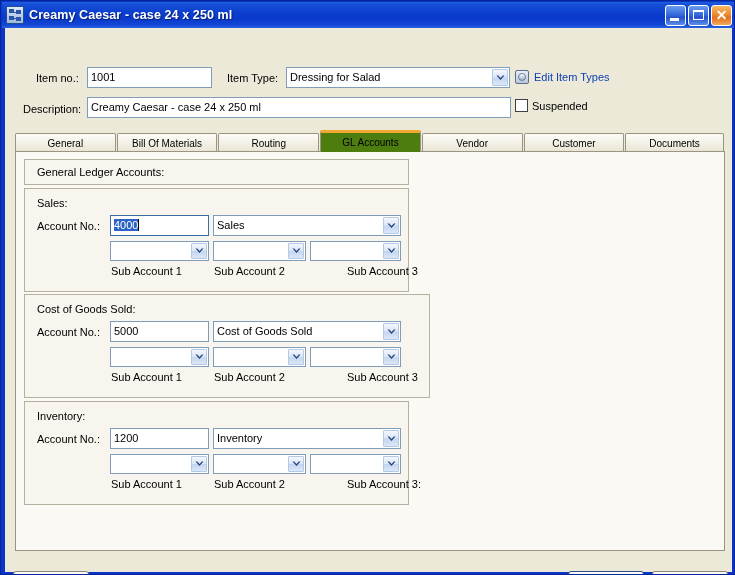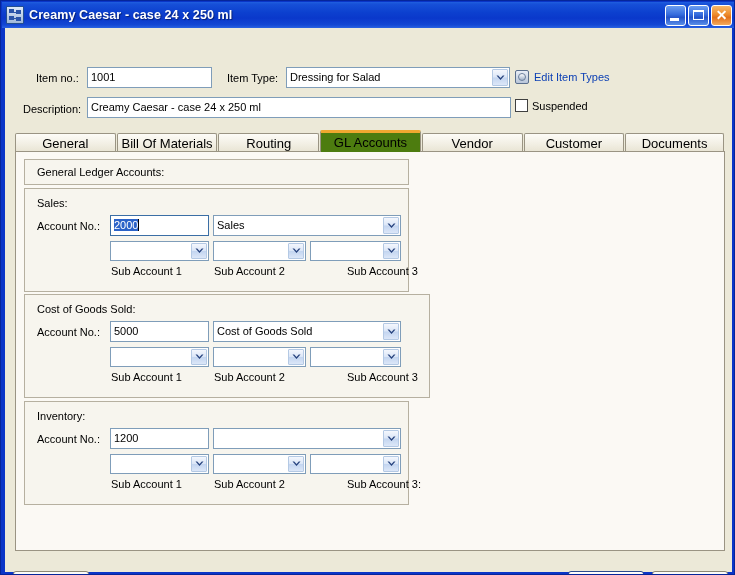--- a/index.html
+++ b/index.html
@@ -237,21 +237,21 @@
   }
   .tab {
     height: 19px;
     background: linear-gradient(to bottom, #fdfcf7 0%, #f2efe4 55%, #e8e4d3 100%);
     border: 1px solid #9a9483;
     border-bottom: none;
     box-sizing: border-box;
     display: flex;
     align-items: center;
     justify-content: center;
-    font-size: 13px;
+    font-size: 10px;
     color: #000;
     cursor: default;
     border-radius: 2px 2px 0 0;
     margin-right: 1px;
     white-space: nowrap;
   }
   .tab.active {
     height: 22px;
     background: #4d7c0f;
     border-color: #9a9483;
@@ -415,21 +415,21 @@
     <div id="tabpage">
 
       <div class="panel" id="gl-header-panel">
         <div id="gl-header-text">General Ledger Accounts:</div>
       </div>
 
       <div class="panel" id="panel-sales">
         <div class="sect-title">Sales:</div>
         <div class="acct-label">Account No.:</div>
 
-        <div class="textbox acct-no focused-box"><span class="sel">2000</span><span class="caret"></span></div>
+        <div class="textbox acct-no focused-box"><span class="sel">4000</span><span class="caret"></span></div>
 
         <div class="combo acct-name">
           <div class="cval">Sales</div>
           <div class="arrow">
             <svg width="9" height="6" viewBox="0 0 9 6">
                 <path d="M0.5 0.5 L4.5 5 L8.5 0.5 L6.8 0.5 L4.5 3 L2.2 0.5 Z" fill="#27437e"></path>
               </svg>
           </div>
         </div>
 
@@ -508,20 +508,21 @@
         <div class="sub3-lab">Sub Account 3</div>
       </div>
 
       <div class="panel" id="panel-inventory">
         <div class="sect-title">Inventory:</div>
         <div class="acct-label">Account No.:</div>
 
         <div class="textbox acct-no">1200</div>
 
         <div class="combo acct-name">
+          <div class="cval">Inventory</div>
           <div class="arrow">
             <svg width="9" height="6" viewBox="0 0 9 6">
                 <path d="M0.5 0.5 L4.5 5 L8.5 0.5 L6.8 0.5 L4.5 3 L2.2 0.5 Z" fill="#27437e"></path>
               </svg>
           </div>
         </div>
 
         <div class="combo sub1">
           <div class="cval"></div>
           <div class="arrow">

